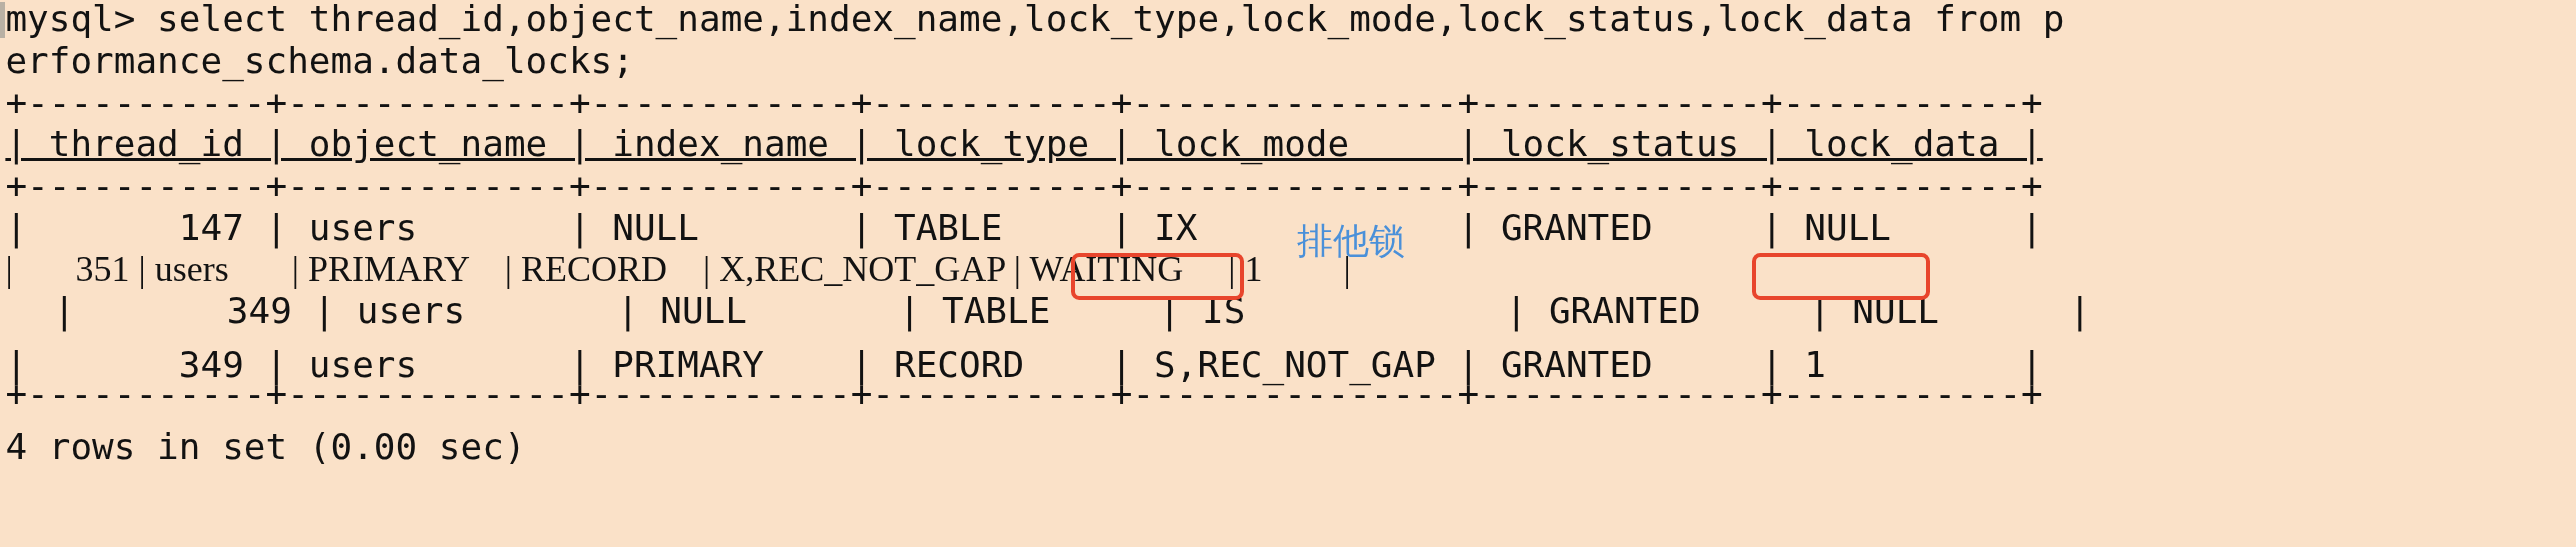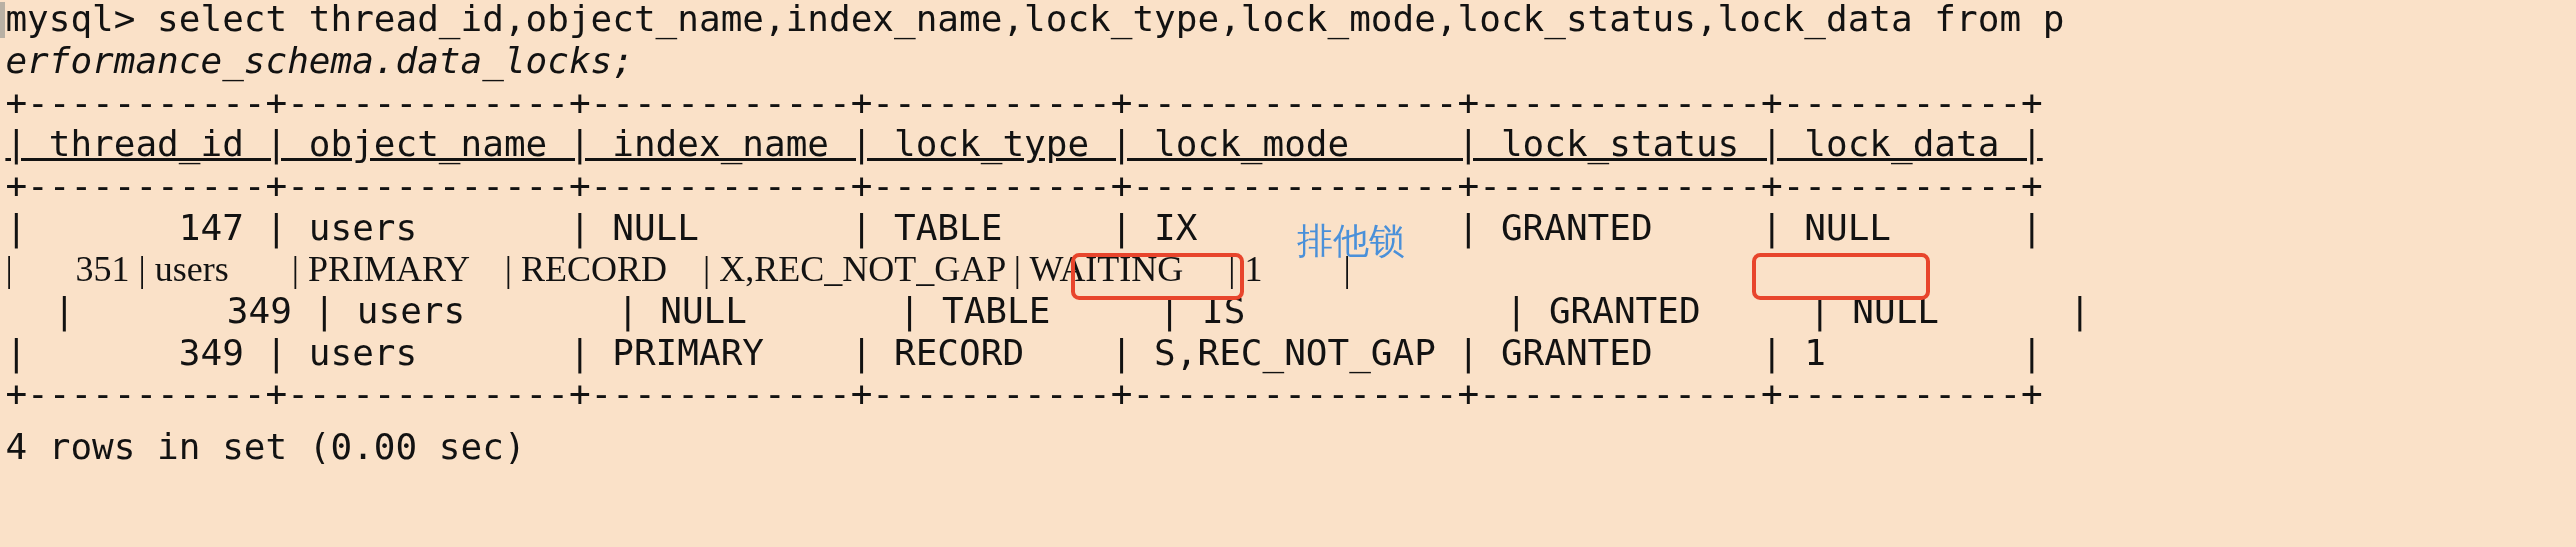--- a/index.html
+++ b/index.html
@@ -54,28 +54,28 @@
   }
 </style>
 </head>
 <body>
 
 <div class="terminal">
 
   <span class="cursor-bar"></span>
 
   <div class="line" style="top:-1.8px;">mysql&gt; select thread_id,object_name,index_name,lock_type,lock_mode,lock_status,lock_data from p</div>
-  <div class="line" style="top:40px;font-style:italic;">erformance_schema.data_locks;</div>
+  <div class="line" style="top:40px;">erformance_schema.data_locks;</div>
   <div class="line" style="top:82px;">+-----------+-------------+------------+-----------+---------------+-------------+-----------+</div>
   <div class="line" style="top:123px;text-decoration:underline;">| thread_id | object_name | index_name | lock_type | lock_mode     | lock_status | lock_data |</div>
   <div class="line" style="top:165px;">+-----------+-------------+------------+-----------+---------------+-------------+-----------+</div>
   <div class="line" style="top:207px;">|       147 | users       | NULL       | TABLE     | IX            | GRANTED     | NULL      |</div>
   <div class="line" style="top:248px;font-family:Liberation Serif, serif;">|       351 | users       | PRIMARY    | RECORD    | X,REC_NOT_GAP | WAITING     | 1         |</div>
   <div class="line" style="top:290px;margin-left:48px;">|       349 | users       | NULL       | TABLE     | IS            | GRANTED     | NULL      |</div>
-  <div class="line" style="top:332px;">|       349 | users       | PRIMARY    | RECORD    | S,REC_NOT_GAP | GRANTED     | 1         |</div>
+  <div class="line" style="top:344px;">|       349 | users       | PRIMARY    | RECORD    | S,REC_NOT_GAP | GRANTED     | 1         |</div>
   <div class="line" style="top:373px;">+-----------+-------------+------------+-----------+---------------+-------------+-----------+</div>
   <div class="line" style="top:418px;margin-top:8px;">4 rows in set (0.00 sec)</div>
 
   <span class="annot-cn" style="left:1297px; top:217px;">排他锁</span>
 
   <div class="redbox" style="left:1071px; top:253px; width:173px; height:47px;"></div>
 
   <div class="redbox" style="left:1752px; top:253px; width:178px; height:47px;"></div>
 
 </div>

